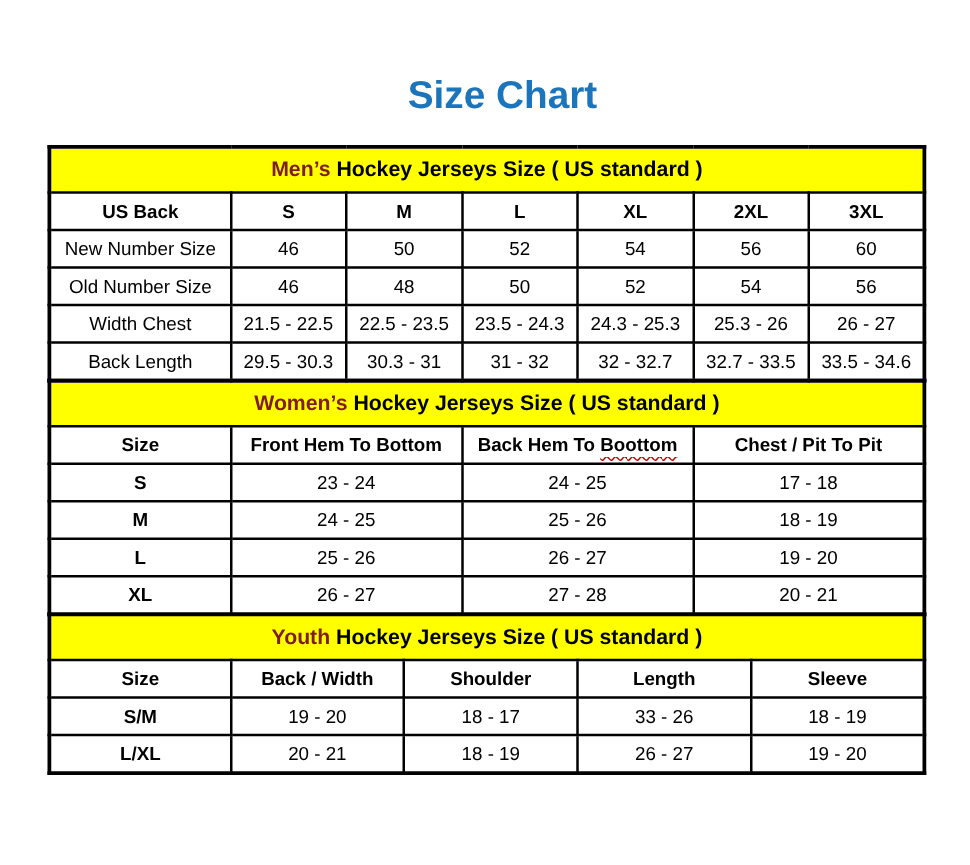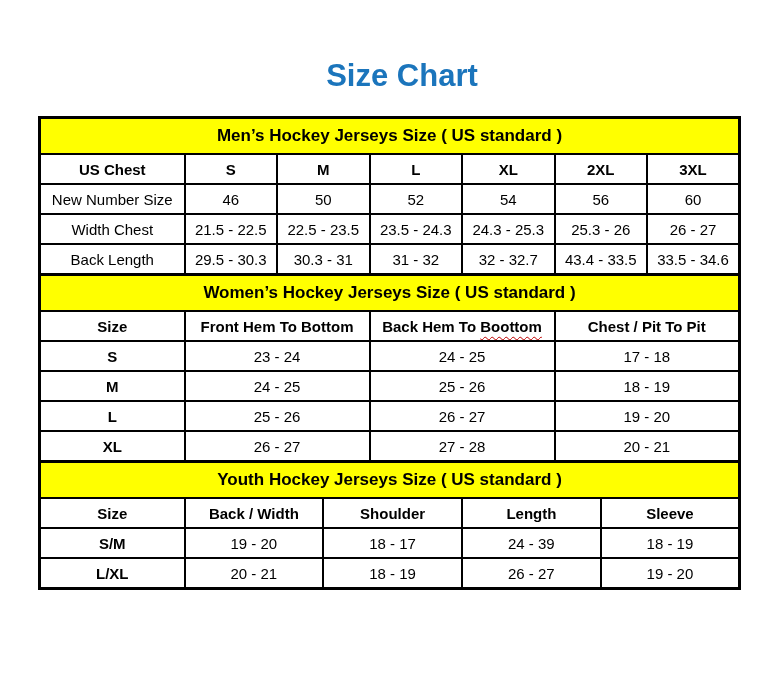--- a/index.html
+++ b/index.html
@@ -18,21 +18,21 @@
     border: 3px solid #000;
   }
   table.size-table + table.size-table { margin-top: -3px; border-radius: 30px; }
   table.size-table td, table.size-table th {
     border: 2px solid #000; text-align: center; vertical-align: middle;
     height: 28px; padding: 0 2px; font-size: 15px; overflow: hidden;
   }
   tr.band td {
     background: #FFFF00; height: 34px; font-size: 17px; font-weight: bold;
   }
-  tr.band .red { color: #000000; }
+  tr.band .red { color: #7f1d1d; }
   tr.head th { font-weight: bold; font-size: 15px; }
   td.rlabel { font-weight: normal; margin-top: 32px; }
   td.rlabel-bold { font-weight: bold; }
   td.val { font-weight: normal; }
   .squiggle {
     text-decoration-line: underline;
     text-decoration-style: wavy;
     text-decoration-color: #C00000;
     text-decoration-thickness: 1px;
     text-underline-offset: 4px;
@@ -58,53 +58,62 @@
           <col class="c-m">
           <col class="c-m">
           <col class="c-m">
           <col class="c-m">
       </colgroup>
       <tbody>
           <tr class="band">
         <td colspan="7"><span class="red">Men’s</span><span> Hockey Jerseys Size ( US standard )</span></td>
       </tr>
       <tr class="head">
-        <th>US Chest</th>
+        <th>US Back</th>
         <th>S</th>
         <th>M</th>
         <th>L</th>
         <th>XL</th>
         <th>2XL</th>
         <th>3XL</th>
       </tr>
       <tr>
         <td class="rlabel">New Number Size</td>
         <td class="val">46</td>
         <td class="val">50</td>
         <td class="val">52</td>
         <td class="val">54</td>
         <td class="val">56</td>
         <td class="val">60</td>
       </tr>
       <tr>
+        <td class="rlabel">Old Number Size</td>
+        <td class="val">46</td>
+        <td class="val">48</td>
+        <td class="val">50</td>
+        <td class="val">52</td>
+        <td class="val">54</td>
+        <td class="val">56</td>
+      </tr>
+      <tr>
         <td class="rlabel">Width Chest</td>
         <td class="val">21.5 - 22.5</td>
         <td class="val">22.5 - 23.5</td>
         <td class="val">23.5 - 24.3</td>
         <td class="val">24.3 - 25.3</td>
         <td class="val">25.3 - 26</td>
         <td class="val">26 - 27</td>
       </tr>
       <tr>
         <td class="rlabel">Back Length</td>
         <td class="val">29.5 - 30.3</td>
         <td class="val">30.3 - 31</td>
         <td class="val">31 - 32</td>
         <td class="val">32 - 32.7</td>
-        <td class="val">43.4 - 33.5</td>
+        <td class="val">32.7 - 33.5</td>
         <td class="val">33.5 - 34.6</td>
       </tr>
     </tbody>
       </table>
 
     <table class="size-table">
       <colgroup>
         <col class="c-label">
           <col class="c-w">
           <col class="c-w">
@@ -163,21 +172,21 @@
         <th>Size</th>
         <th>Back / Width</th>
         <th>Shoulder</th>
         <th>Length</th>
         <th>Sleeve</th>
       </tr>
       <tr>
         <td class="rlabel-bold">S/M</td>
         <td class="val">19 - 20</td>
         <td class="val">18 - 17</td>
-        <td class="val">24 - 39</td>
+        <td class="val">33 - 26</td>
         <td class="val">18 - 19</td>
       </tr>
       <tr>
         <td class="rlabel-bold">L/XL</td>
         <td class="val">20 - 21</td>
         <td class="val">18 - 19</td>
         <td class="val">26 - 27</td>
         <td class="val">19 - 20</td>
       </tr>
     </tbody>

